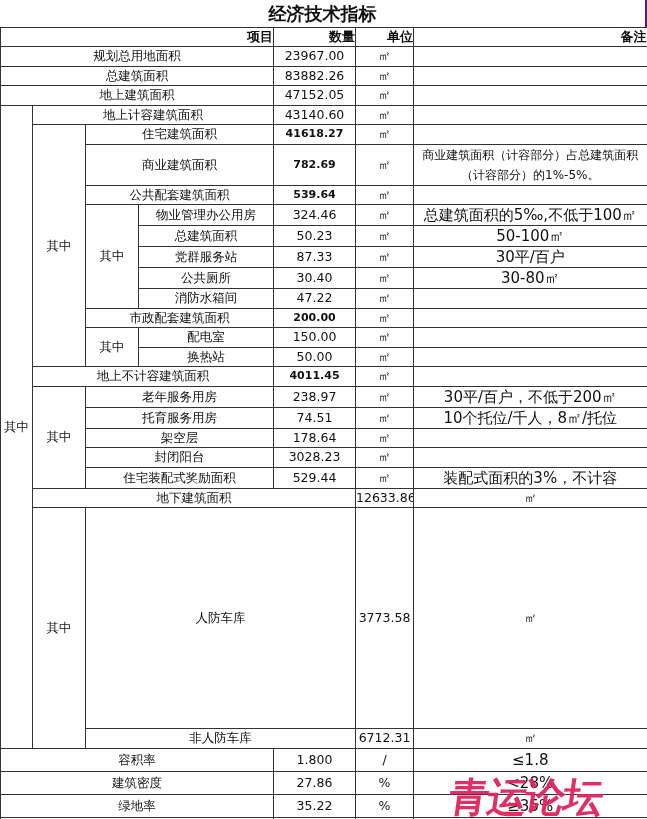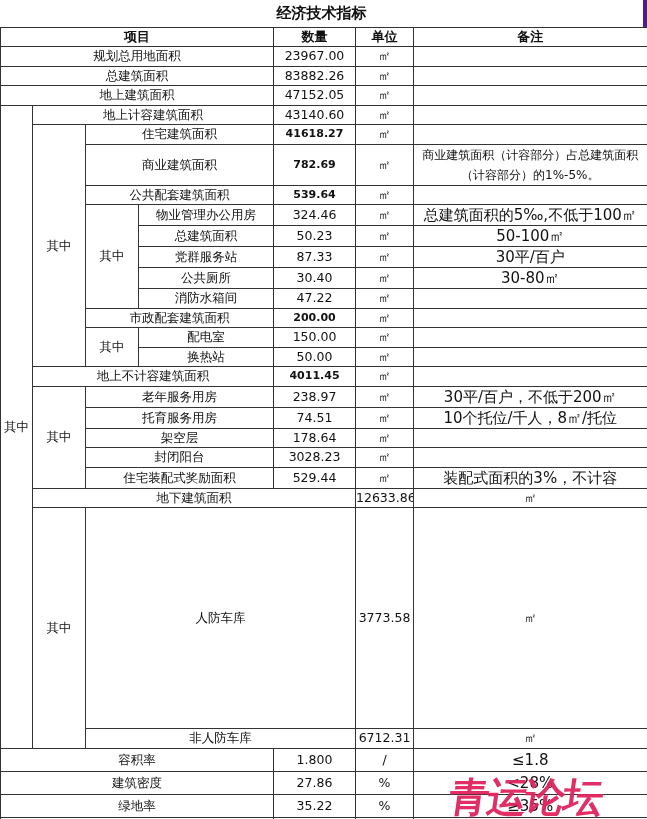--- a/index.html
+++ b/index.html
@@ -1,20 +1,20 @@
 <!DOCTYPE html>
 <html><head>
 <meta charset="utf-8">
 <style>
   html, body { margin:0; padding:0; background:#fff; }
   body { width:647px; height:819px; overflow:hidden; font-family:"DejaVu Sans", "Liberation Sans", sans-serif; color:#111; }
-  .title { height:27px; line-height:27px; text-align:center; font-size:15px; font-weight:bold; border-right:4px solid #4c1d95; box-sizing:border-box; }
+  .title { height:27px; line-height:27px; text-align:center; font-size:18px; font-weight:bold; border-right:2px solid #4c1d95; box-sizing:border-box; }
   table { border-collapse:collapse; width:647px; table-layout:fixed; font-size:12.5px; }
   td { border:1px solid #333; text-align:center; vertical-align:middle; padding:0; height:18.5px; line-height:16px; white-space:nowrap; overflow:hidden; }
-  tr.h td { height:18px; font-weight:bold; font-size:13px; }
+  tr.h td { height:18px; font-weight:bold; font-size:13px;text-align:right; }
   td.b { font-weight:bold; font-size:11px; }
   td.note { white-space:normal; font-size:12px; line-height:20px; padding:0 4px; }
   td.note.small { font-size:15px; }
   td.tall2 { height:38px; }
   td.tall1 { height:22px; }
   table tr td:last-child { border-right:2px solid #14532d; }
   .watermark { position:absolute; left:450px; top:770px; width:200px; height:45px; color:#e0245e; font-weight:bold; font-size:40px; letter-spacing:-2px; transform:skewX(-8deg); opacity:0.95; font-family:"DejaVu Sans", sans-serif; }
   .wrap { position:relative; }
 </style>
 </head>

